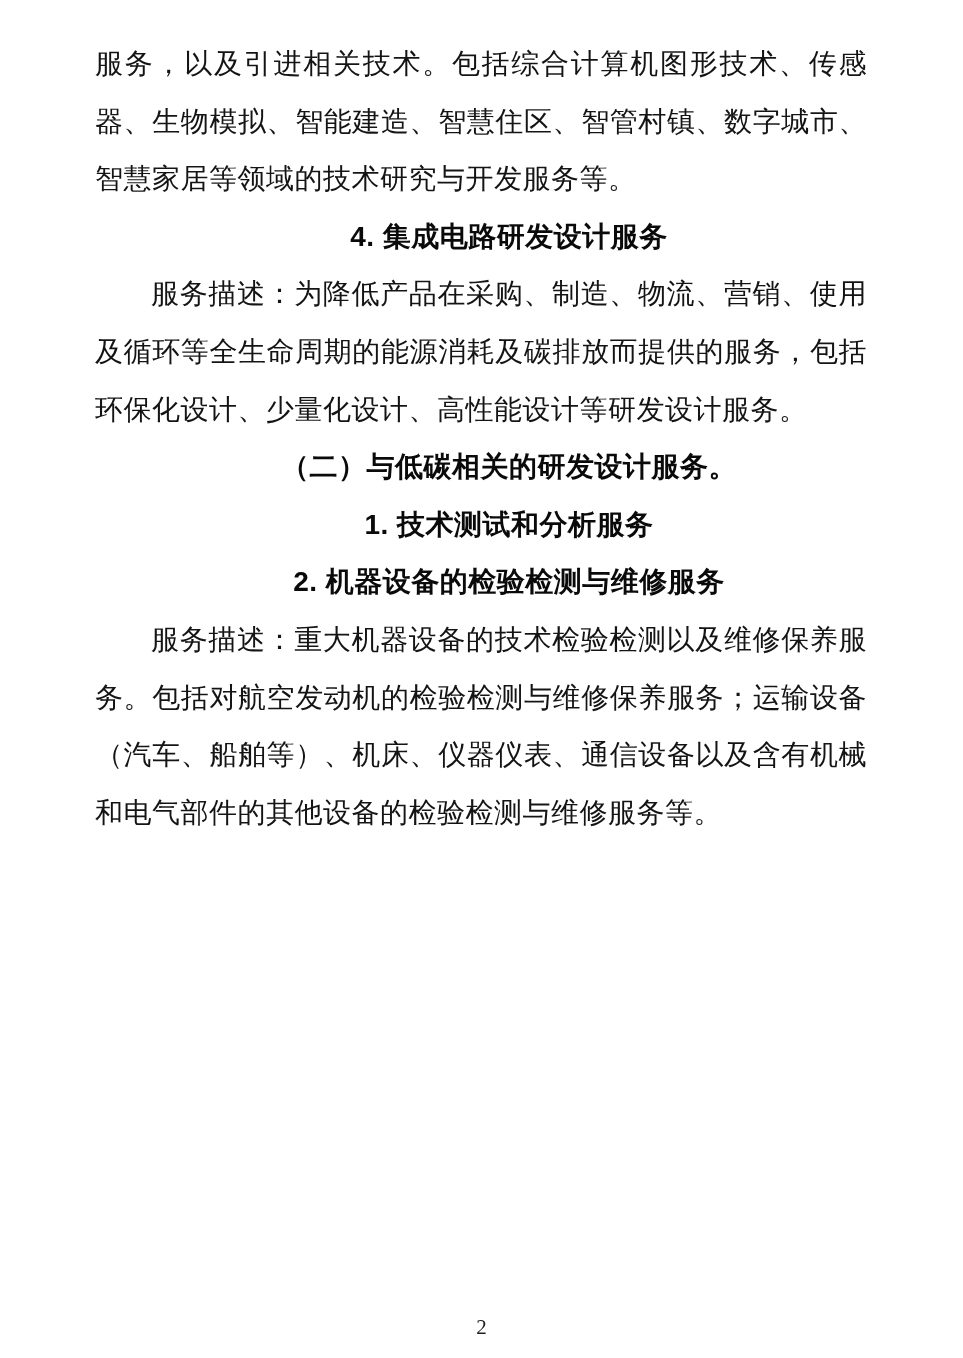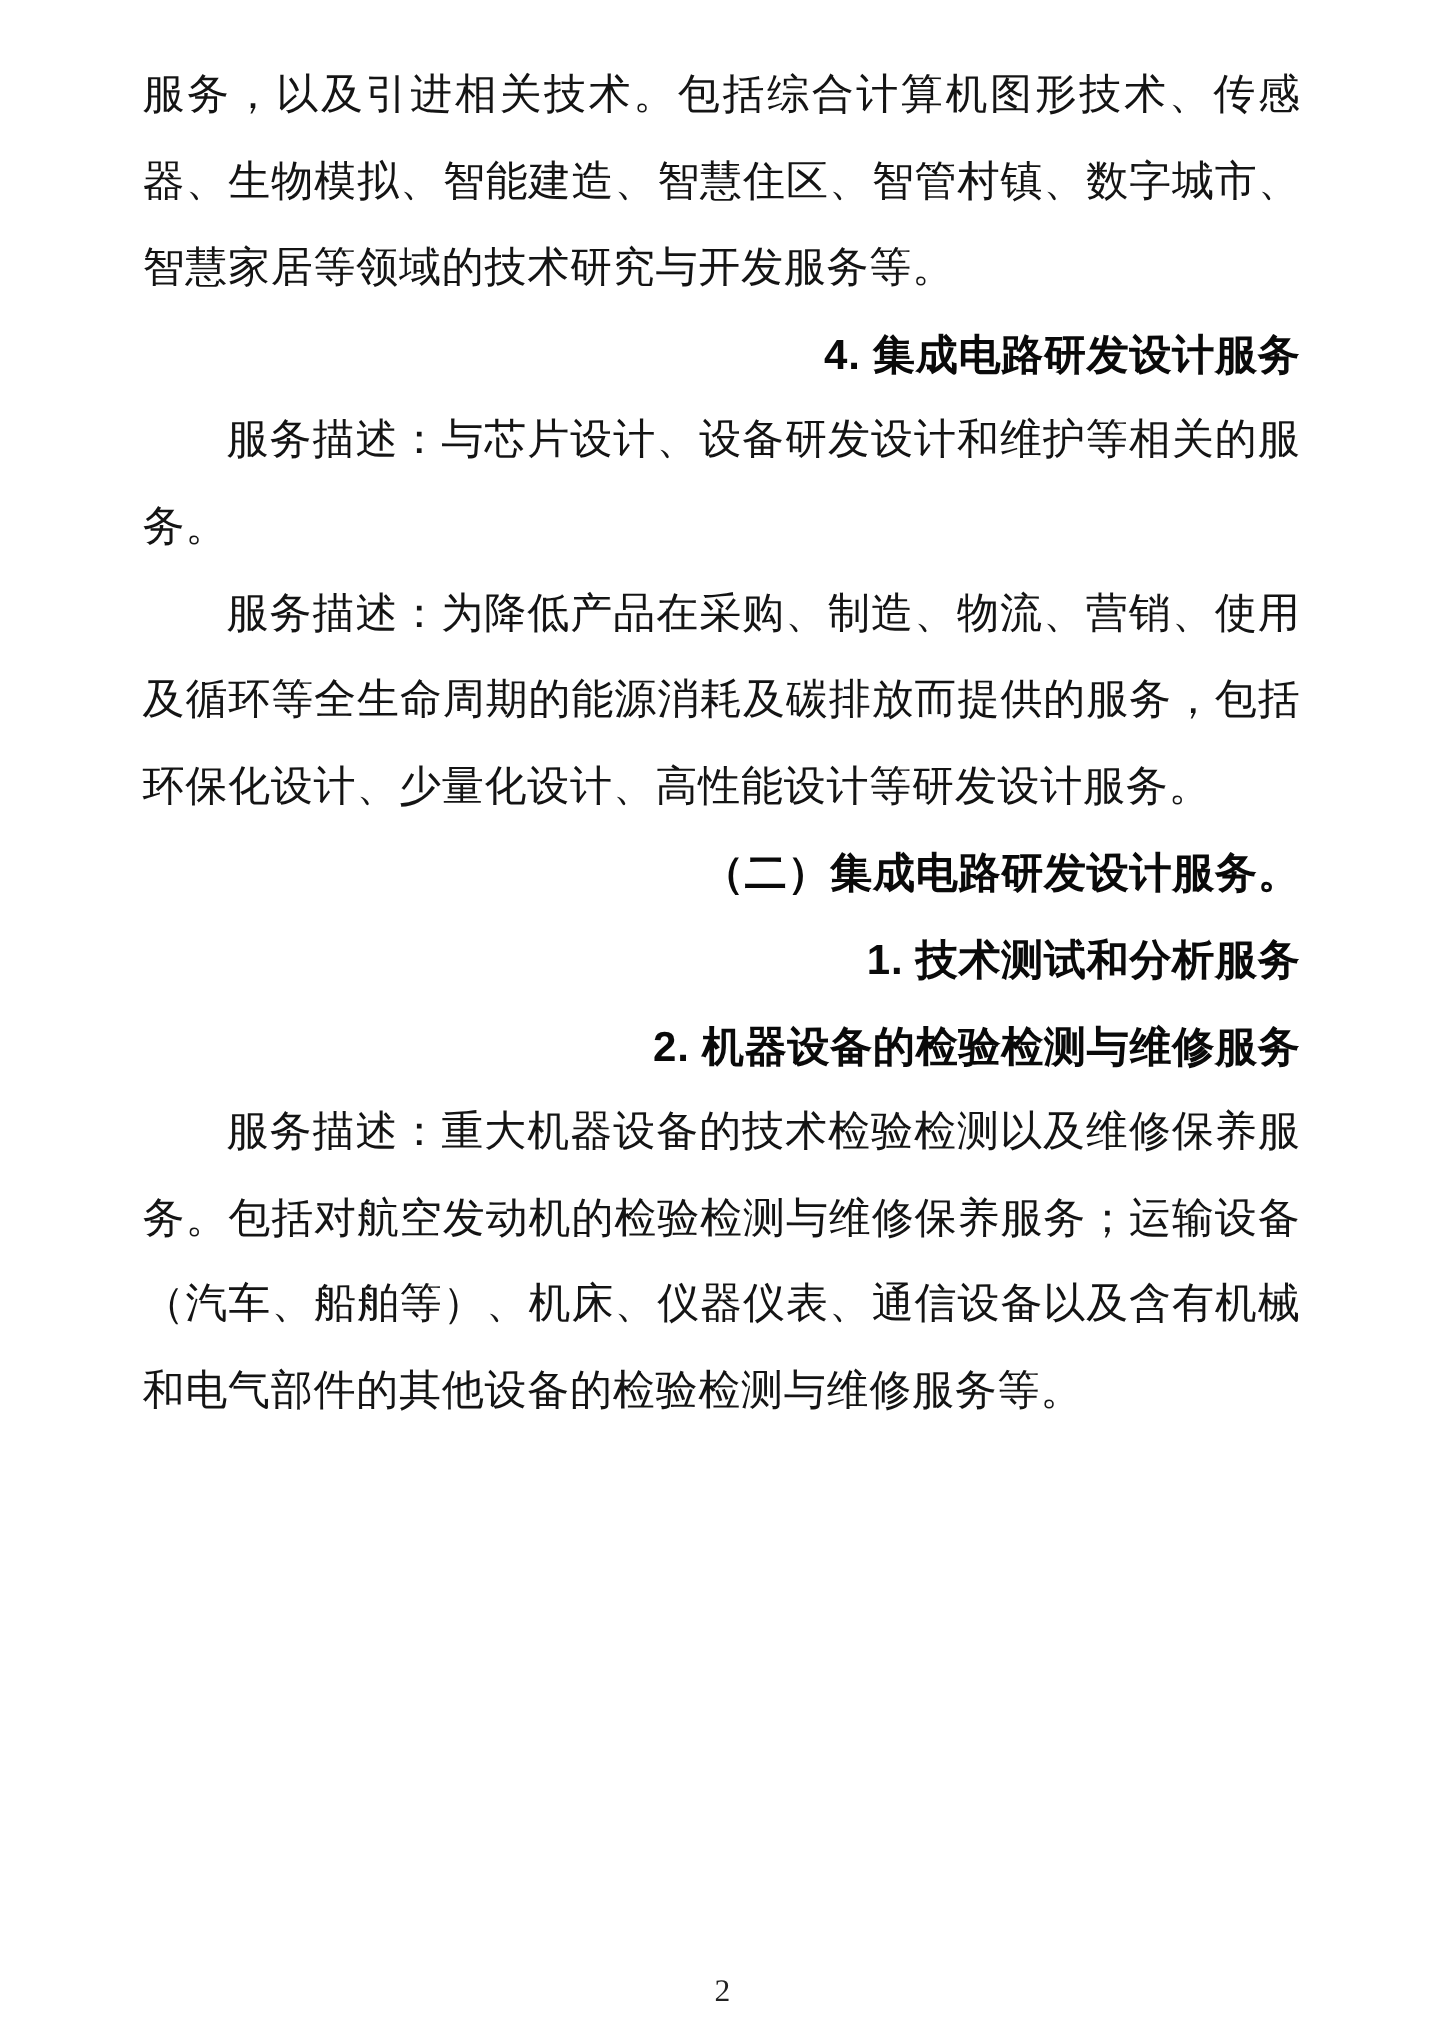--- a/index.html
+++ b/index.html
@@ -33,21 +33,21 @@
   }
   .para.no-indent {
     text-indent: 0;
   }
   .heading {
     margin: 0;
     font-size: 28px;
     line-height: 57.6px;
     font-weight: 700;
     text-indent: 2em;
-    text-align: right;
+    text-align: center;
     font-family: "Liberation Sans", "DejaVu Sans", sans-serif;
     color: #0a0a0a;
   }
   .page-number {
     position: absolute;
     top: 1313px;
     left: 0;
     right: 0;
     text-align: center;
     font-size: 21px;
@@ -57,26 +57,25 @@
 </style>
 </head>
 <body>
 
 <div class="page">
   <div class="doc-body">
     <p class="para no-indent">服务，以及引进相关技术。包括综合计算机图形技术、传感器、生物模拟、智能建造、智慧住区、智管村镇、数字城市、智慧家居等领域的技术研究与开发服务等。</p>
 
     <h3 class="heading">4. 集成电路研发设计服务</h3>
 
-    <p class="para">服务描述：与芯片设计、设备研发设计和维护等相关的服务。</p>
 
 
     <p class="para">服务描述：为降低产品在采购、制造、物流、营销、使用及循环等全生命周期的能源消耗及碳排放而提供的服务，包括环保化设计、少量化设计、高性能设计等研发设计服务。</p>
 
-    <h2 class="heading">（二）集成电路研发设计服务。</h2>
+    <h2 class="heading">（二）与低碳相关的研发设计服务。</h2>
 
     <h3 class="heading">1. 技术测试和分析服务</h3>
 
 
     <h3 class="heading">2. 机器设备的检验检测与维修服务</h3>
 
     <p class="para">服务描述：重大机器设备的技术检验检测以及维修保养服务。包括对航空发动机的检验检测与维修保养服务；运输设备（汽车、船舶等）、机床、仪器仪表、通信设备以及含有机械和电气部件的其他设备的检验检测与维修服务等。</p>
   </div>
 
   <div class="page-number">2</div>

